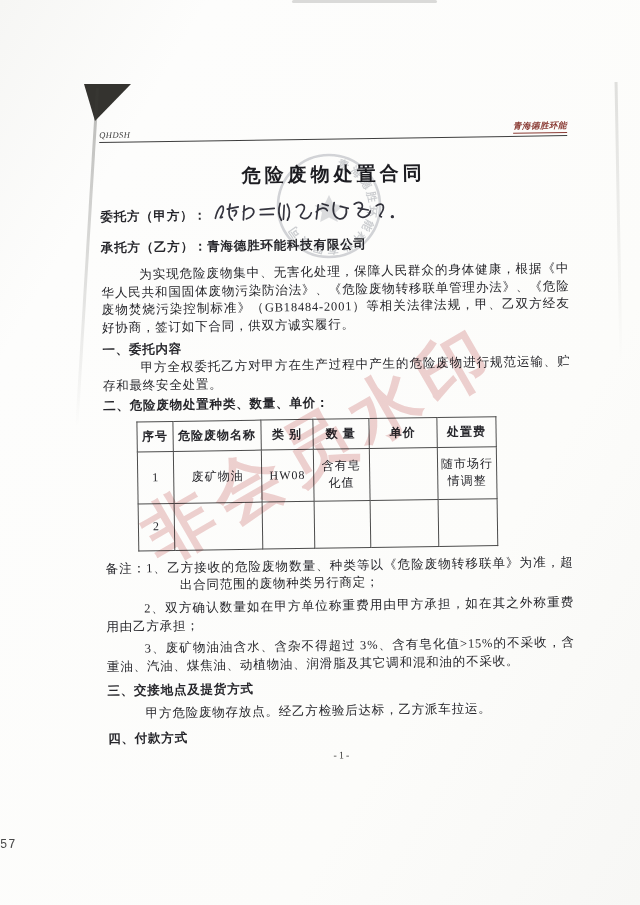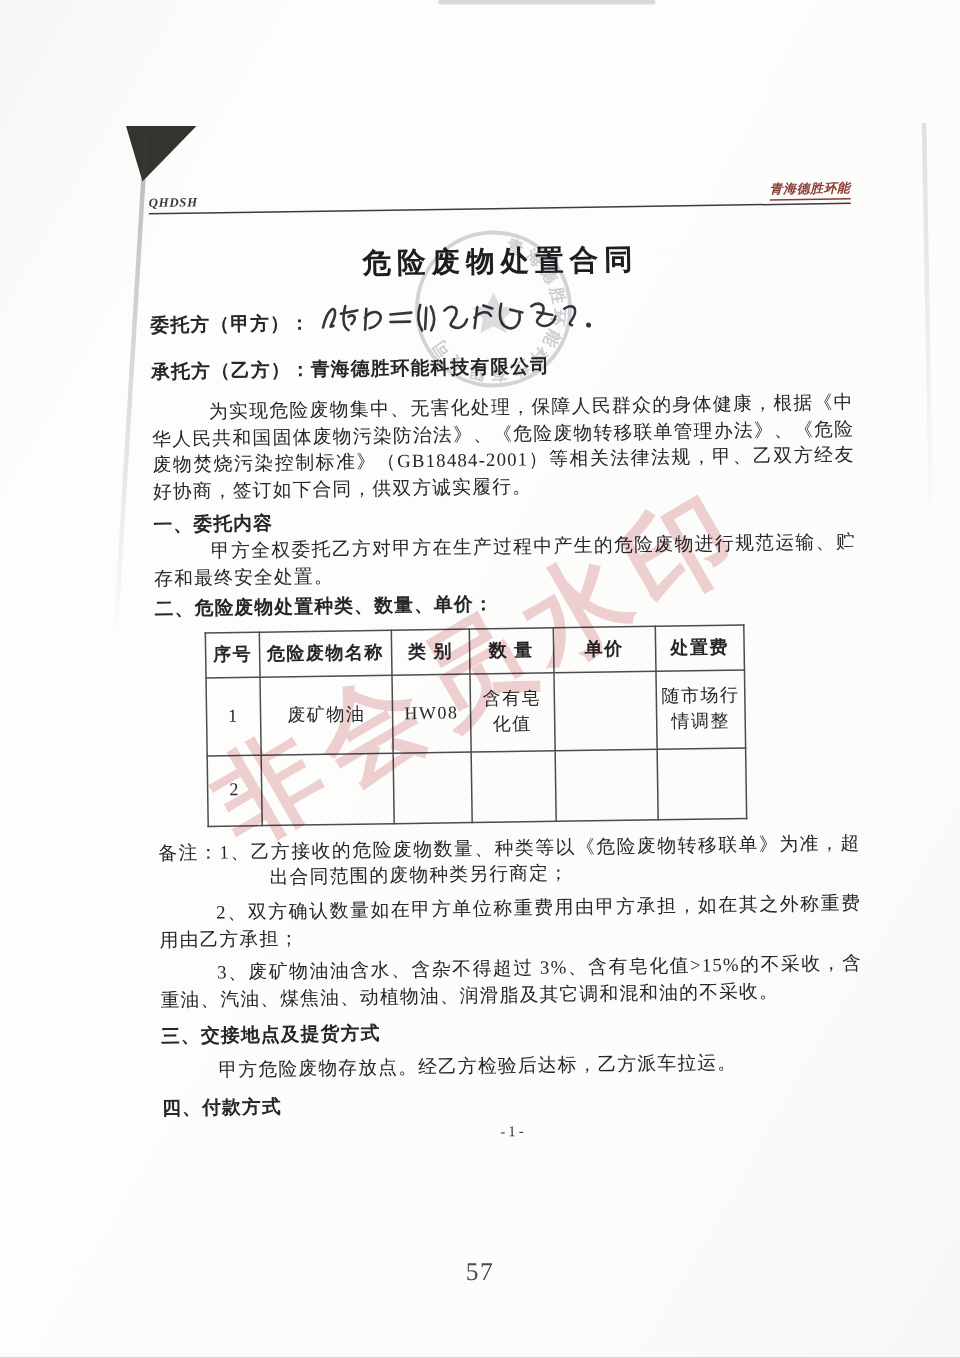--- a/index.html
+++ b/index.html
@@ -46,21 +46,21 @@
   
   .content{
     position:absolute;left:99px;top:126px;width:468px;
     transform:rotate(-0.85deg);transform-origin:0 0;
     color:#26262b;z-index:2;
   }
   .doc-header{
     display:flex;align-items:flex-end;justify-content:space-between;
     border-bottom:1.3px solid #3d3d3d;padding-bottom:2px;height:14px;
   }
-  .header-code{font-style:italic;font-size:8.5px;font-weight:700;color:#3a3a3a;letter-spacing:.5px;text-align:right;}
+  .header-code{font-style:italic;font-size:8.5px;font-weight:400;color:#3a3a3a;letter-spacing:.5px;text-align:right;}
   .brand-mark{font-style:italic;font-size:8.5px;font-weight:700;color:#8a3b34;letter-spacing:.5px;border-bottom:1px solid #8a3b34;}
   .title{margin-top:22px;text-align:center;font-size:19px;font-weight:700;letter-spacing:4px;color:#1d1d22;}
   .party-row{margin-top:11px;display:flex;align-items:flex-end;font-size:12.5px;font-weight:600;letter-spacing:.8px;height:24px;}
   .party-label{white-space:nowrap;}
   .handwriting{margin-left:4px;margin-bottom:-4px;}
   .party-value{font-weight:600;}
   p,.heading,.note{font-size:12.5px;letter-spacing:.8px;line-height:17.6px;margin:0;}
   .intro{margin-top:10px;text-indent:38px;text-align:justify;}
   .heading{font-weight:700;}
   .h1x{margin-top:5px;}
@@ -78,22 +78,22 @@
   tr.r1 td{height:49px;}
   tr.r2 td{height:44px;}
   .notes{margin-top:9px;}
   .note1{padding-left:74px;text-indent:-74px;text-align:justify;}
   .note23{text-indent:38px;text-align:justify;margin-top:5px;}
   .h3x{margin-top:7px;}
   .h4x{margin-top:7px;}
   .s3body{text-indent:38px;margin-top:5px;}
   .doc-footer{margin-top:5px;text-align:center;font-size:10px;letter-spacing:2px;color:#3a3a3a;}
   .scan-page-number{
-    position:absolute;left:0;right:0;top:838px;text-align:center;
-    font-size:17px;color:#4a4a4a;letter-spacing:1px;z-index:2;
+    position:absolute;left:0;right:0;top:838px;
+    font-size:12px;color:#4a4a4a;letter-spacing:1px;z-index:2;font-family:Liberation Mono, monospace;
   }
 </style>
 </head>
 <body>
 
 <div class="page"></div>
 <div class="corner-fold"></div>
 <div class="left-edge-shadow"></div>
 <div class="right-edge-shadow"></div>
 <div class="top-smudge"></div>

